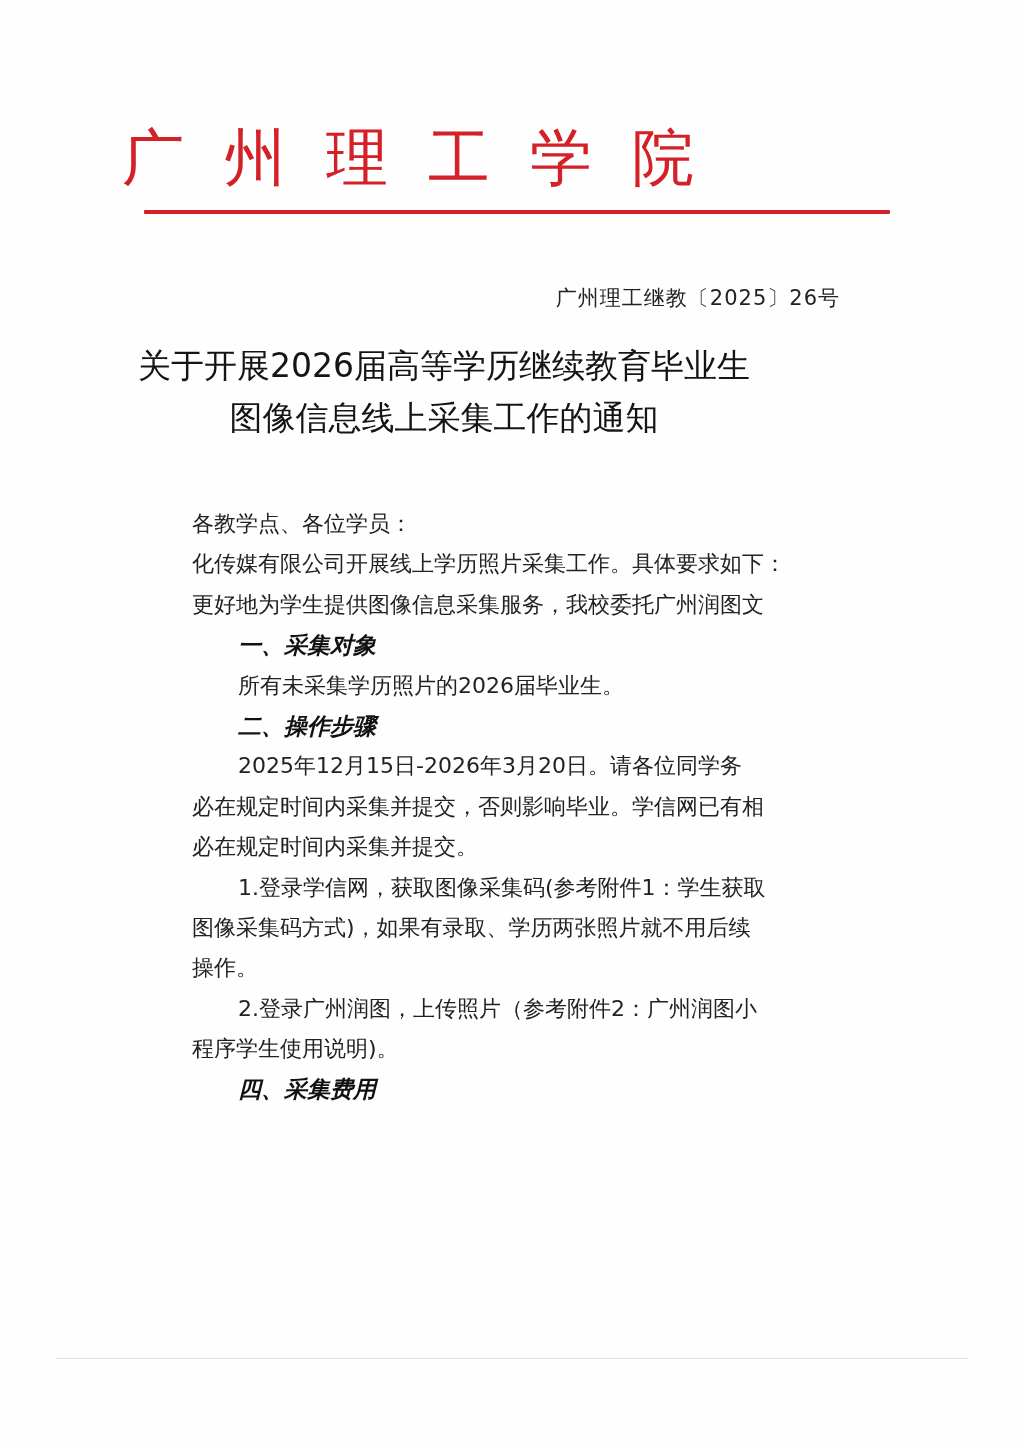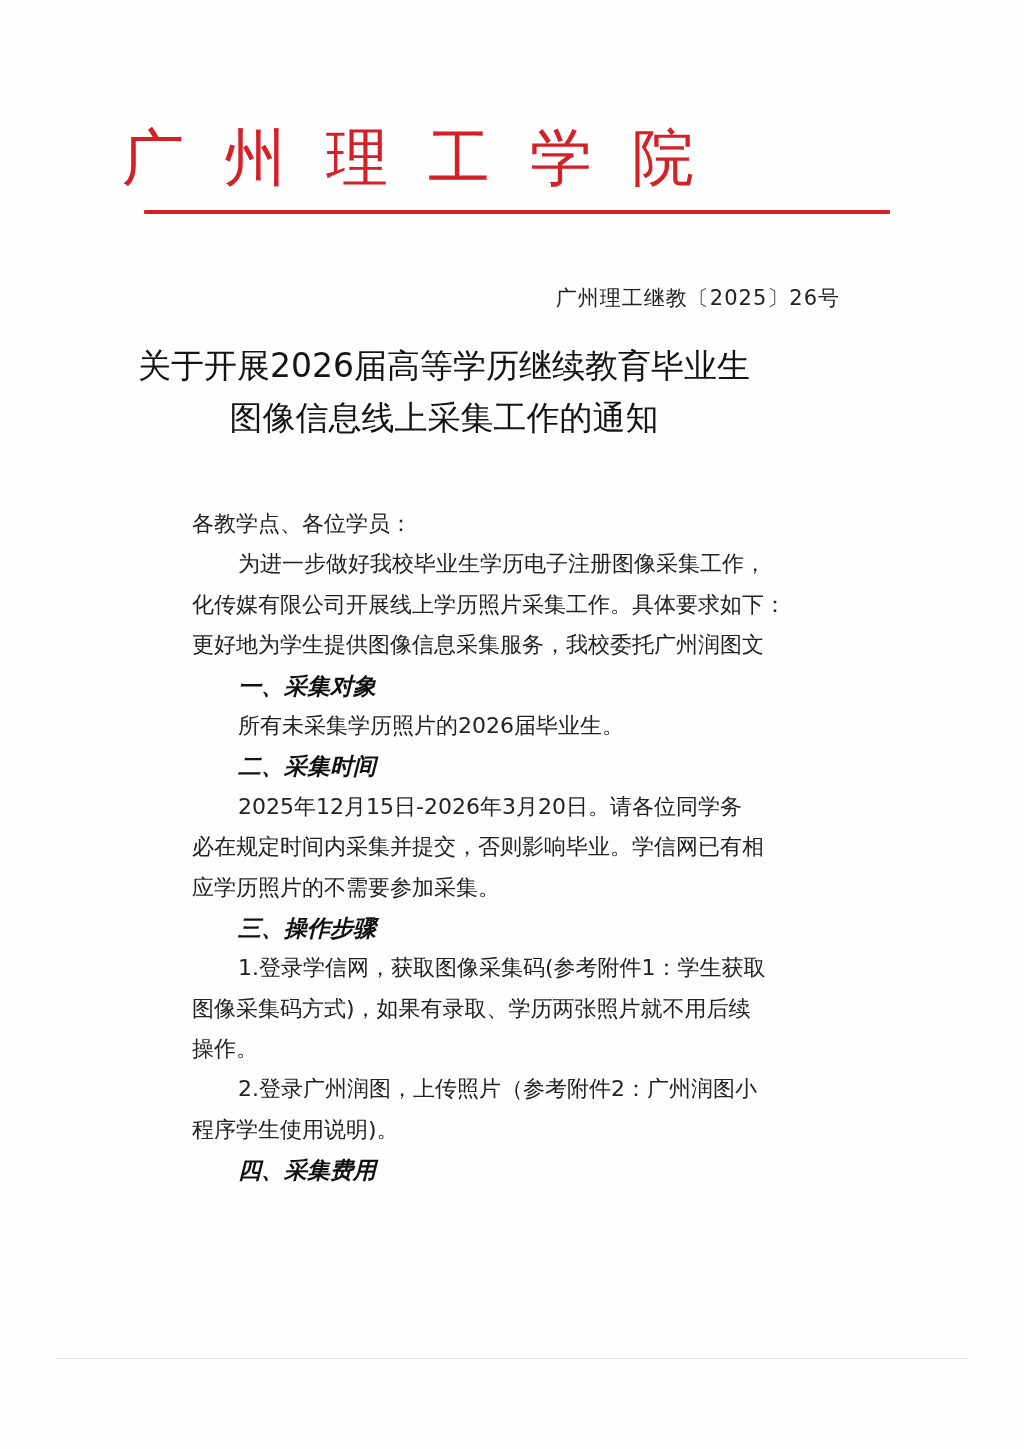--- a/index.html
+++ b/index.html
@@ -99,33 +99,31 @@
   <div class="doc-number">广州理工继教〔2025〕26号</div>
 
   <div class="title">
     <div>关于开展2026届高等学历继续教育毕业生</div>
     <div>图像信息线上采集工作的通知</div>
   </div>
 
   <div class="body-text">
     <div class="line">各教学点、各位学员：</div>
 
-    <div class="line indent">为进一步做好我校毕业生学历电子注册图像采集工作，</div>
     <div class="line">化传媒有限公司开展线上学历照片采集工作。具体要求如下：</div>
     <div class="line">更好地为学生提供图像信息采集服务，我校委托广州润图文</div>
 
     <div class="line indent heading">一、采集对象</div>
     <div class="line indent">所有未采集学历照片的2026届毕业生。</div>
 
-    <div class="line indent heading">二、采集时间</div>
+    <div class="line indent heading">二、操作步骤</div>
     <div class="line indent">2025年12月15日-2026年3月20日。请各位同学务</div>
     <div class="line">必在规定时间内采集并提交，否则影响毕业。学信网已有相</div>
-    <div class="line">应学历照片的不需要参加采集。</div>
+    <div class="line">必在规定时间内采集并提交。</div>
 
-    <div class="line indent heading">三、操作步骤</div>
     <div class="line indent">1.登录学信网，获取图像采集码(参考附件1：学生获取</div>
     <div class="line">图像采集码方式)，如果有录取、学历两张照片就不用后续</div>
     <div class="line">操作。</div>
     <div class="line indent">2.登录广州润图，上传照片（参考附件2：广州润图小</div>
     <div class="line">程序学生使用说明)。</div>
 
     <div class="line indent heading">四、采集费用</div>
   </div>
 
   <div class="footer-rule"></div>

